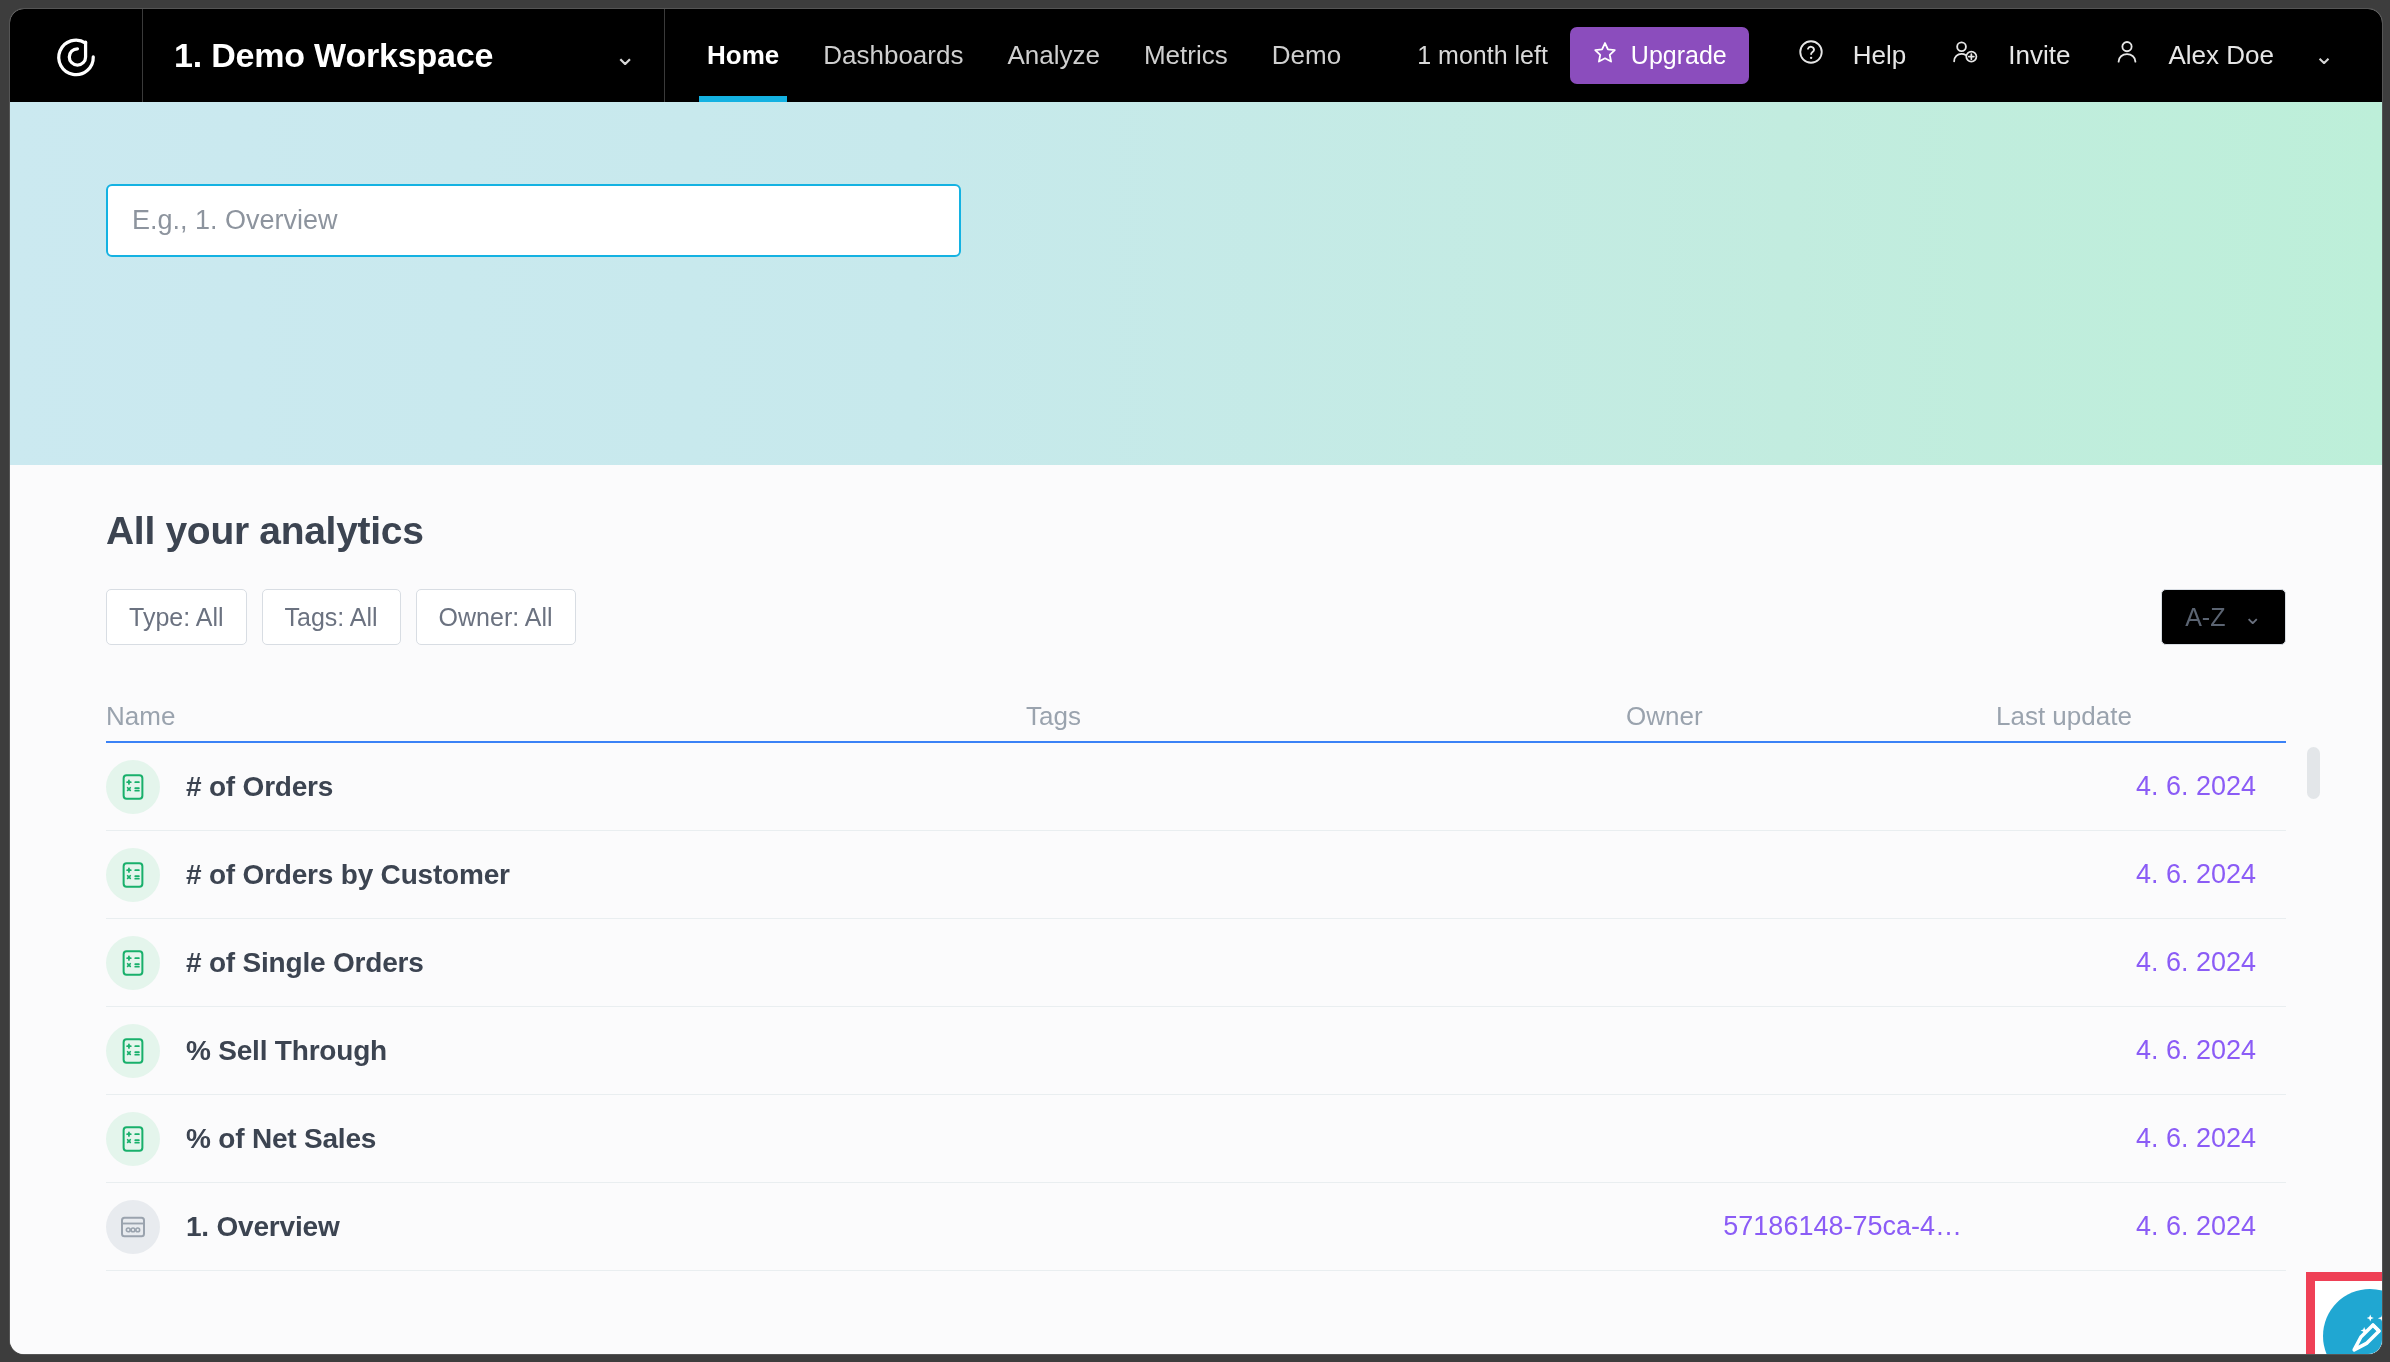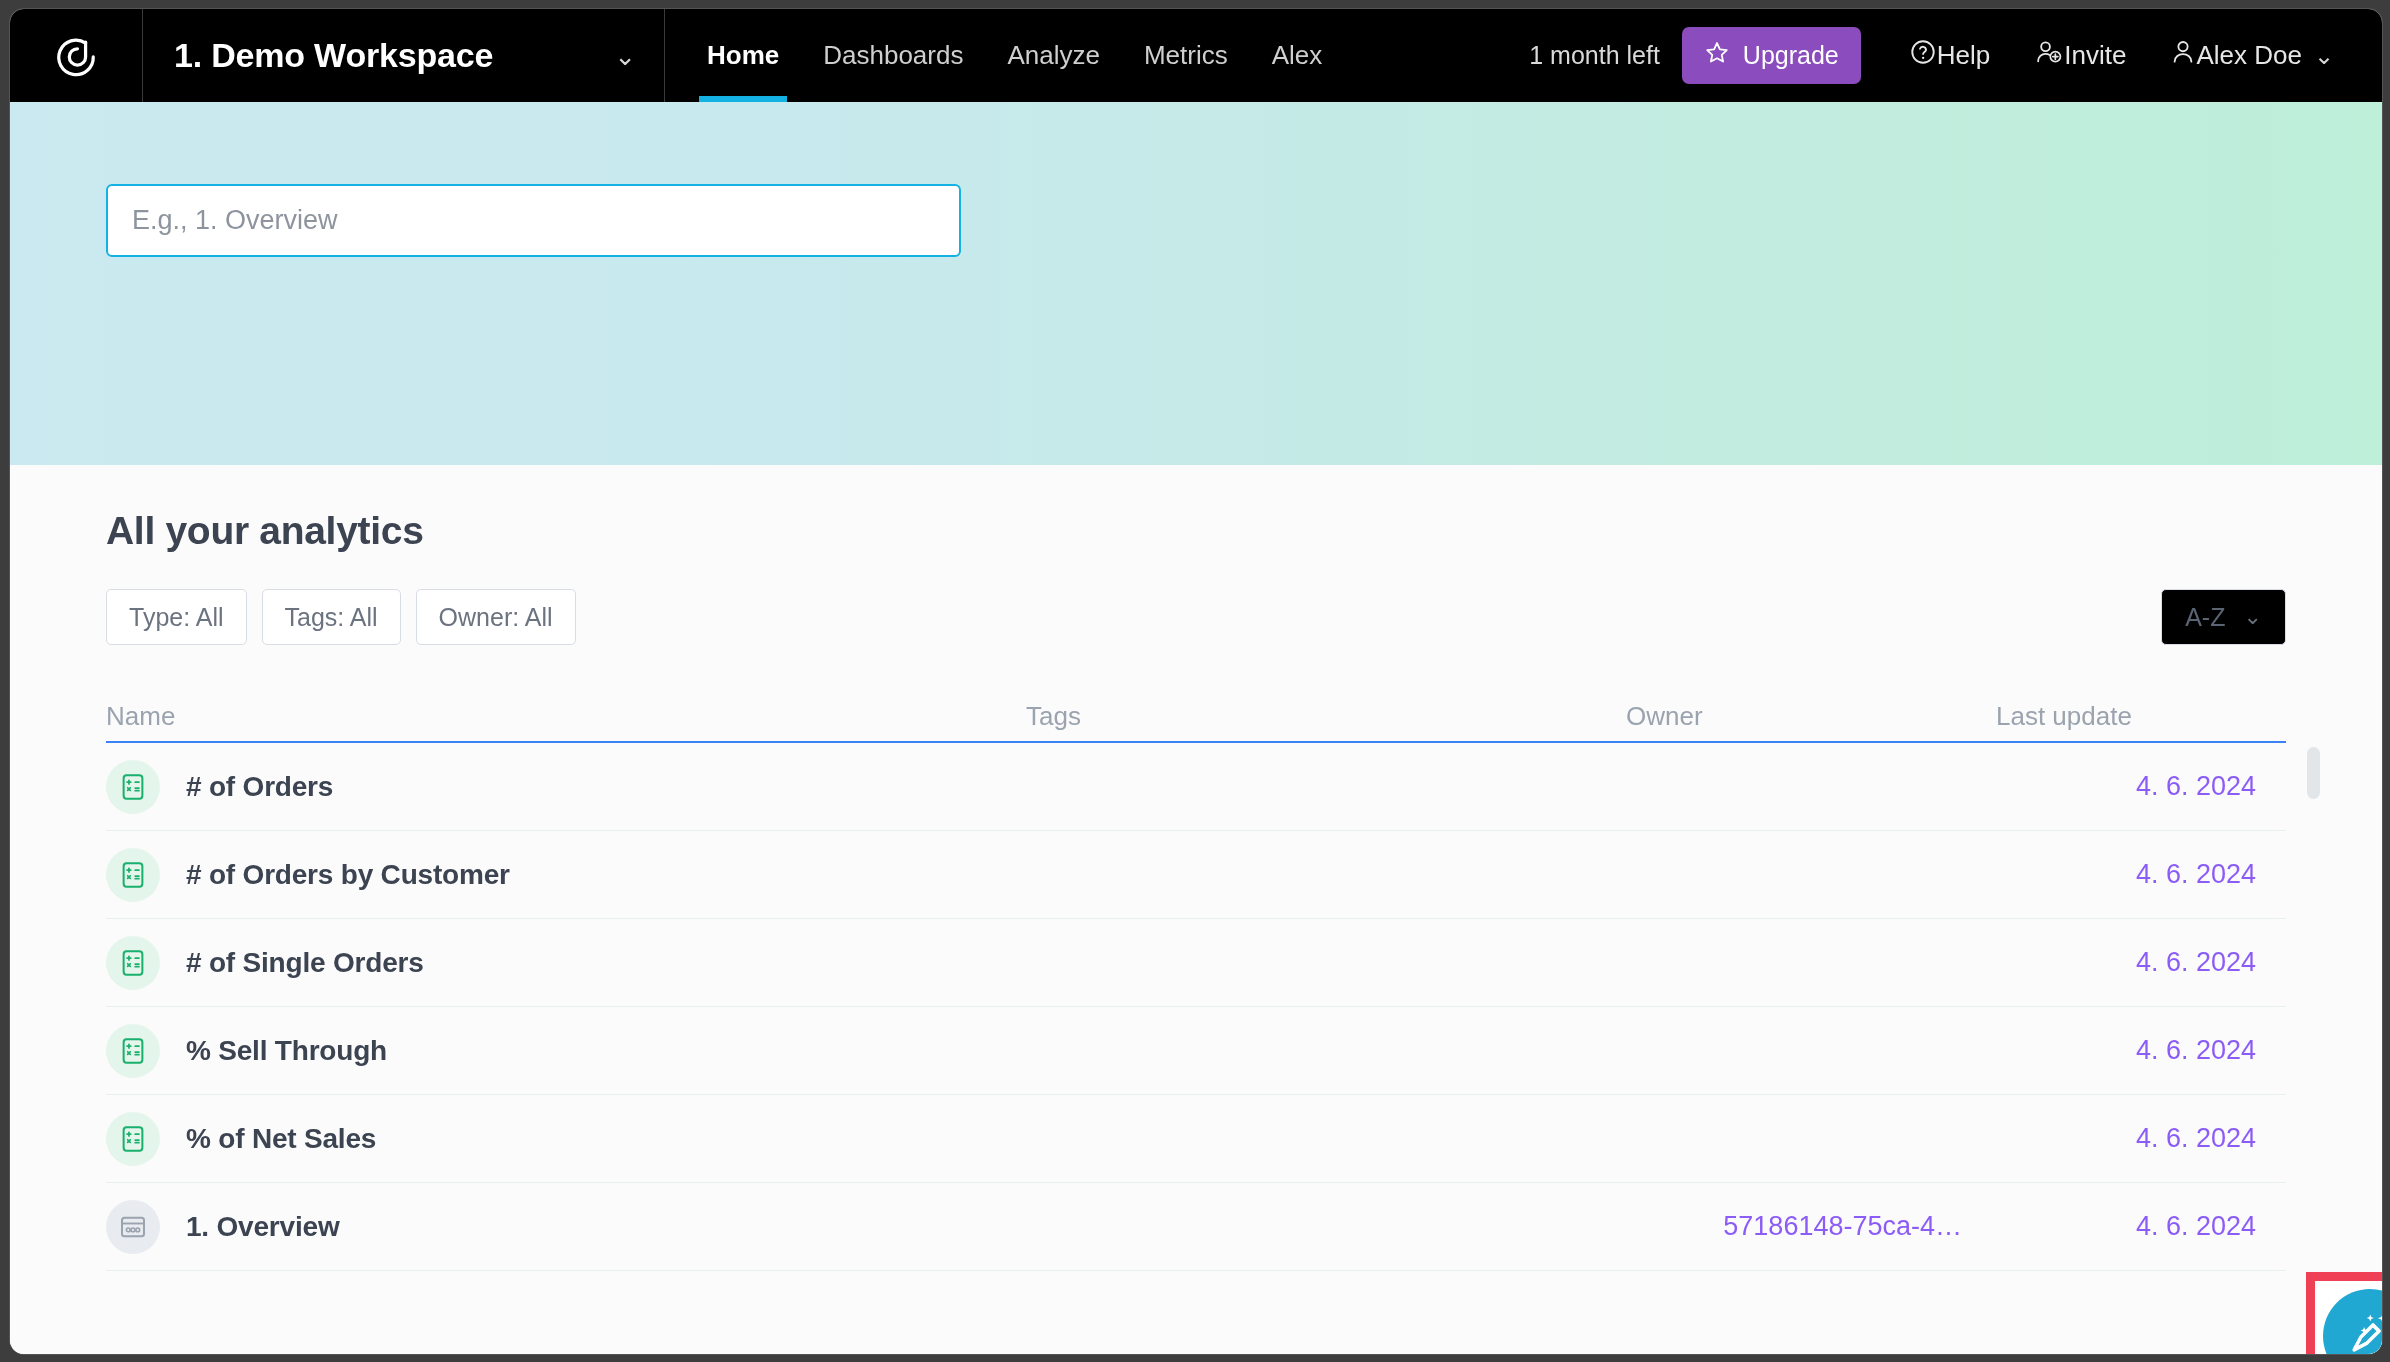--- a/index.html
+++ b/index.html
@@ -113,21 +113,21 @@
     gap: 13px;
     padding: 0 22px;
     color: #ffffff;
     font-size: 25px;
     cursor: pointer;
     margin-right: 26px;
   }
   .top-link {
     display: flex;
     align-items: center;
-    gap: 0;
+    gap: 28px;
     color: #e6e6e6;
     font-size: 26px;
     padding: 0 22px;
     white-space: nowrap;
     cursor: pointer;
   }
   .top-link .chev { margin-left: 12px; font-size: 24px; }
 
   
   #hero {
@@ -312,21 +312,21 @@
     <div class="workspace-cell">
       <span class="workspace-title">1. Demo Workspace</span>
       <span class="chev">⌄</span>
     </div>
 
     <div class="nav-tabs">
       <div class="nav-tab active">Home</div>
       <div class="nav-tab">Dashboards</div>
       <div class="nav-tab">Analyze</div>
       <div class="nav-tab">Metrics</div>
-      <div class="nav-tab">Alex</div>
+      <div class="nav-tab">Demo</div>
     </div>
 
     <div class="top-right">
 
       <span class="trial-text">1 month left</span>
 
       <div class="upgrade-btn">
         <span>
           <svg width="26" height="26" viewBox="0 0 24 24">
             <path d="M12 2.8l2.7 5.8 6.3.8-4.6 4.3 1.2 6.2L12 16.9 6.4 19.9l1.2-6.2L3 9.4l6.3-.8z" fill="none" stroke="#ffffff" stroke-width="1.7" stroke-linejoin="round"></path>

